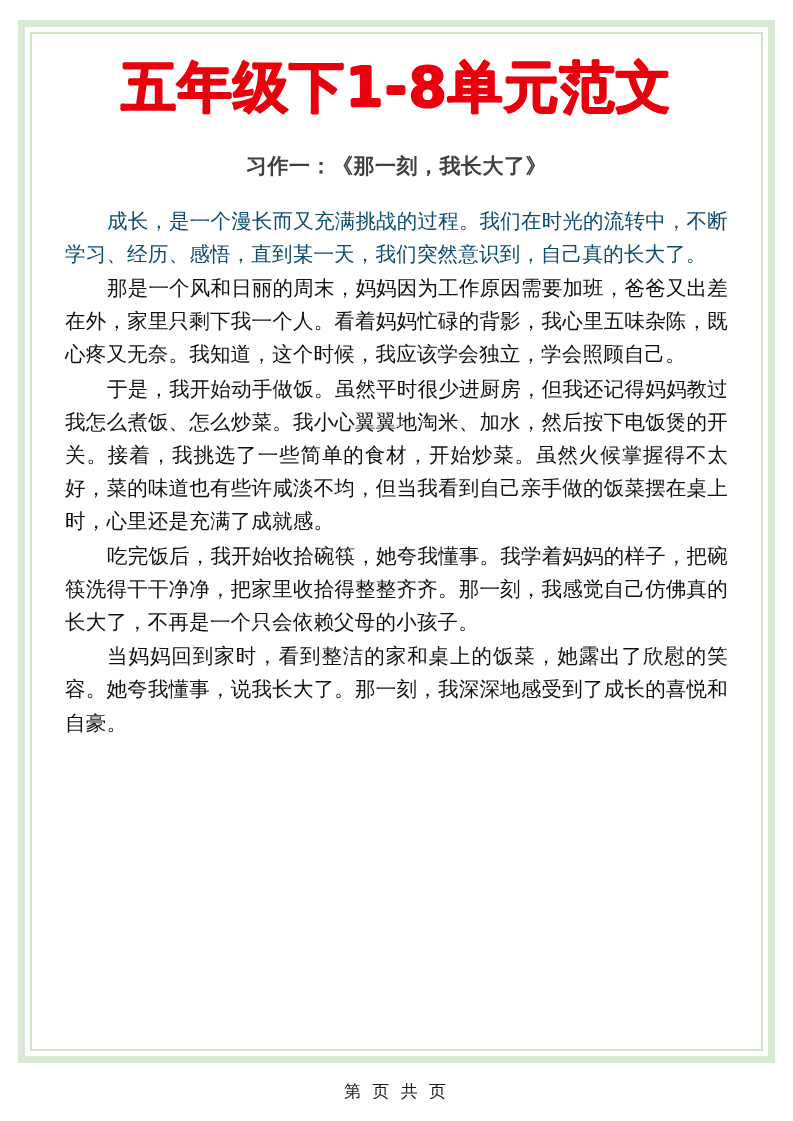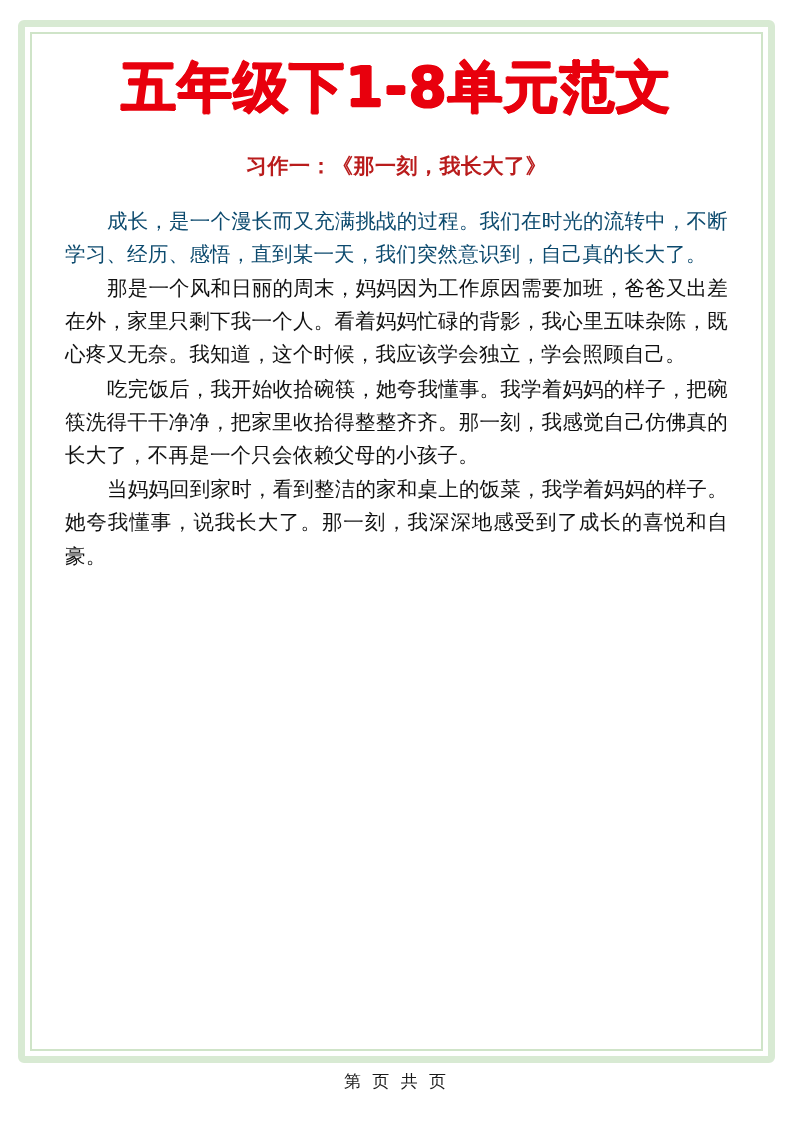--- a/index.html
+++ b/index.html
@@ -20,21 +20,21 @@
     background: #ffffff;
     overflow: hidden;
   }
   .outer-frame {
     position: absolute;
     left: 18px;
     top: 20px;
     right: 18px;
     bottom: 58px;
     border: 7px solid #d8ead3;
-    border-radius: 6px;
+    border-radius: 0;
     box-sizing: border-box;
     background: #ffffff;
   }
   .inner-frame {
     position: absolute;
     left: 5px;
     top: 5px;
     right: 5px;
     bottom: 5px;
     border: 2px solid #cfe4c8;
@@ -66,21 +66,21 @@
   }
 
   .subtitle-wrap {
     text-align: center;
     margin-top: 34px;
     margin-bottom: 8px;
   }
   .subtitle {
     display: inline-block;
     position: relative;
-    color: #b91c1c;
+    color: #404040;
     font-family: "DejaVu Sans", sans-serif;
     font-weight: bold;
     font-size: 21px;
     letter-spacing: 0.5px;
     padding: 0 4px 3px 4px;
   }
   .subtitle .hl {
     position: absolute;
     left: -6px;
     right: -6px;
@@ -104,21 +104,21 @@
     text-indent: 2.05em;
   }
   .body-text p.red {
     color: #0c4a6e;
   }
 
   .footer {
     position: absolute;
     left: 0;
     right: 0;
-    bottom: 28px;
+    bottom: 18px;
     text-align: center;
     font-family: "DejaVu Sans", sans-serif;
     font-size: 17px;
     color: #1a1a1a;
     letter-spacing: 3px;
   }
 </style>
 </head>
 <body>
 
@@ -133,21 +133,22 @@
       <div class="subtitle-wrap">
         <span class="subtitle">
           <span class="hl"></span>
           <span>习作一：《那一刻，我长大了》</span>
         </span>
       </div>
 
       <div class="body-text">
         <p class="red">成长，是一个漫长而又充满挑战的过程。我们在时光的流转中，不断学习、经历、感悟，直到某一天，我们突然意识到，自己真的长大了。</p>
         <p>那是一个风和日丽的周末，妈妈因为工作原因需要加班，爸爸又出差在外，家里只剩下我一个人。看着妈妈忙碌的背影，我心里五味杂陈，既心疼又无奈。我知道，这个时候，我应该学会独立，学会照顾自己。</p>
+        <p>于是，我开始动手做饭。虽然平时很少进厨房，但我还记得妈妈教过我怎么煮饭、怎么炒菜。我小心翼翼地淘米、加水，然后按下电饭煲的开关。接着，我挑选了一些简单的食材，开始炒菜。虽然火候掌握得不太好，菜的味道也有些许咸淡不均，但当我看到自己亲手做的饭菜摆在桌上时，心里还是充满了成就感。</p>
         <p>吃完饭后，我开始收拾碗筷，她夸我懂事。我学着妈妈的样子，把碗筷洗得干干净净，把家里收拾得整整齐齐。那一刻，我感觉自己仿佛真的长大了，不再是一个只会依赖父母的小孩子。</p>
-        <p>当妈妈回到家时，看到整洁的家和桌上的饭菜，我学着妈妈的样子。她夸我懂事，说我长大了。那一刻，我深深地感受到了成长的喜悦和自豪。</p>
+        <p>当妈妈回到家时，看到整洁的家和桌上的饭菜，她露出了欣慰的笑容。她夸我懂事，说我长大了。那一刻，我深深地感受到了成长的喜悦和自豪。</p>
       </div>
 
     </div>
   </div>
 
   <div class="footer">第 页 共 页</div>
 </div>
 
 </body></html>

